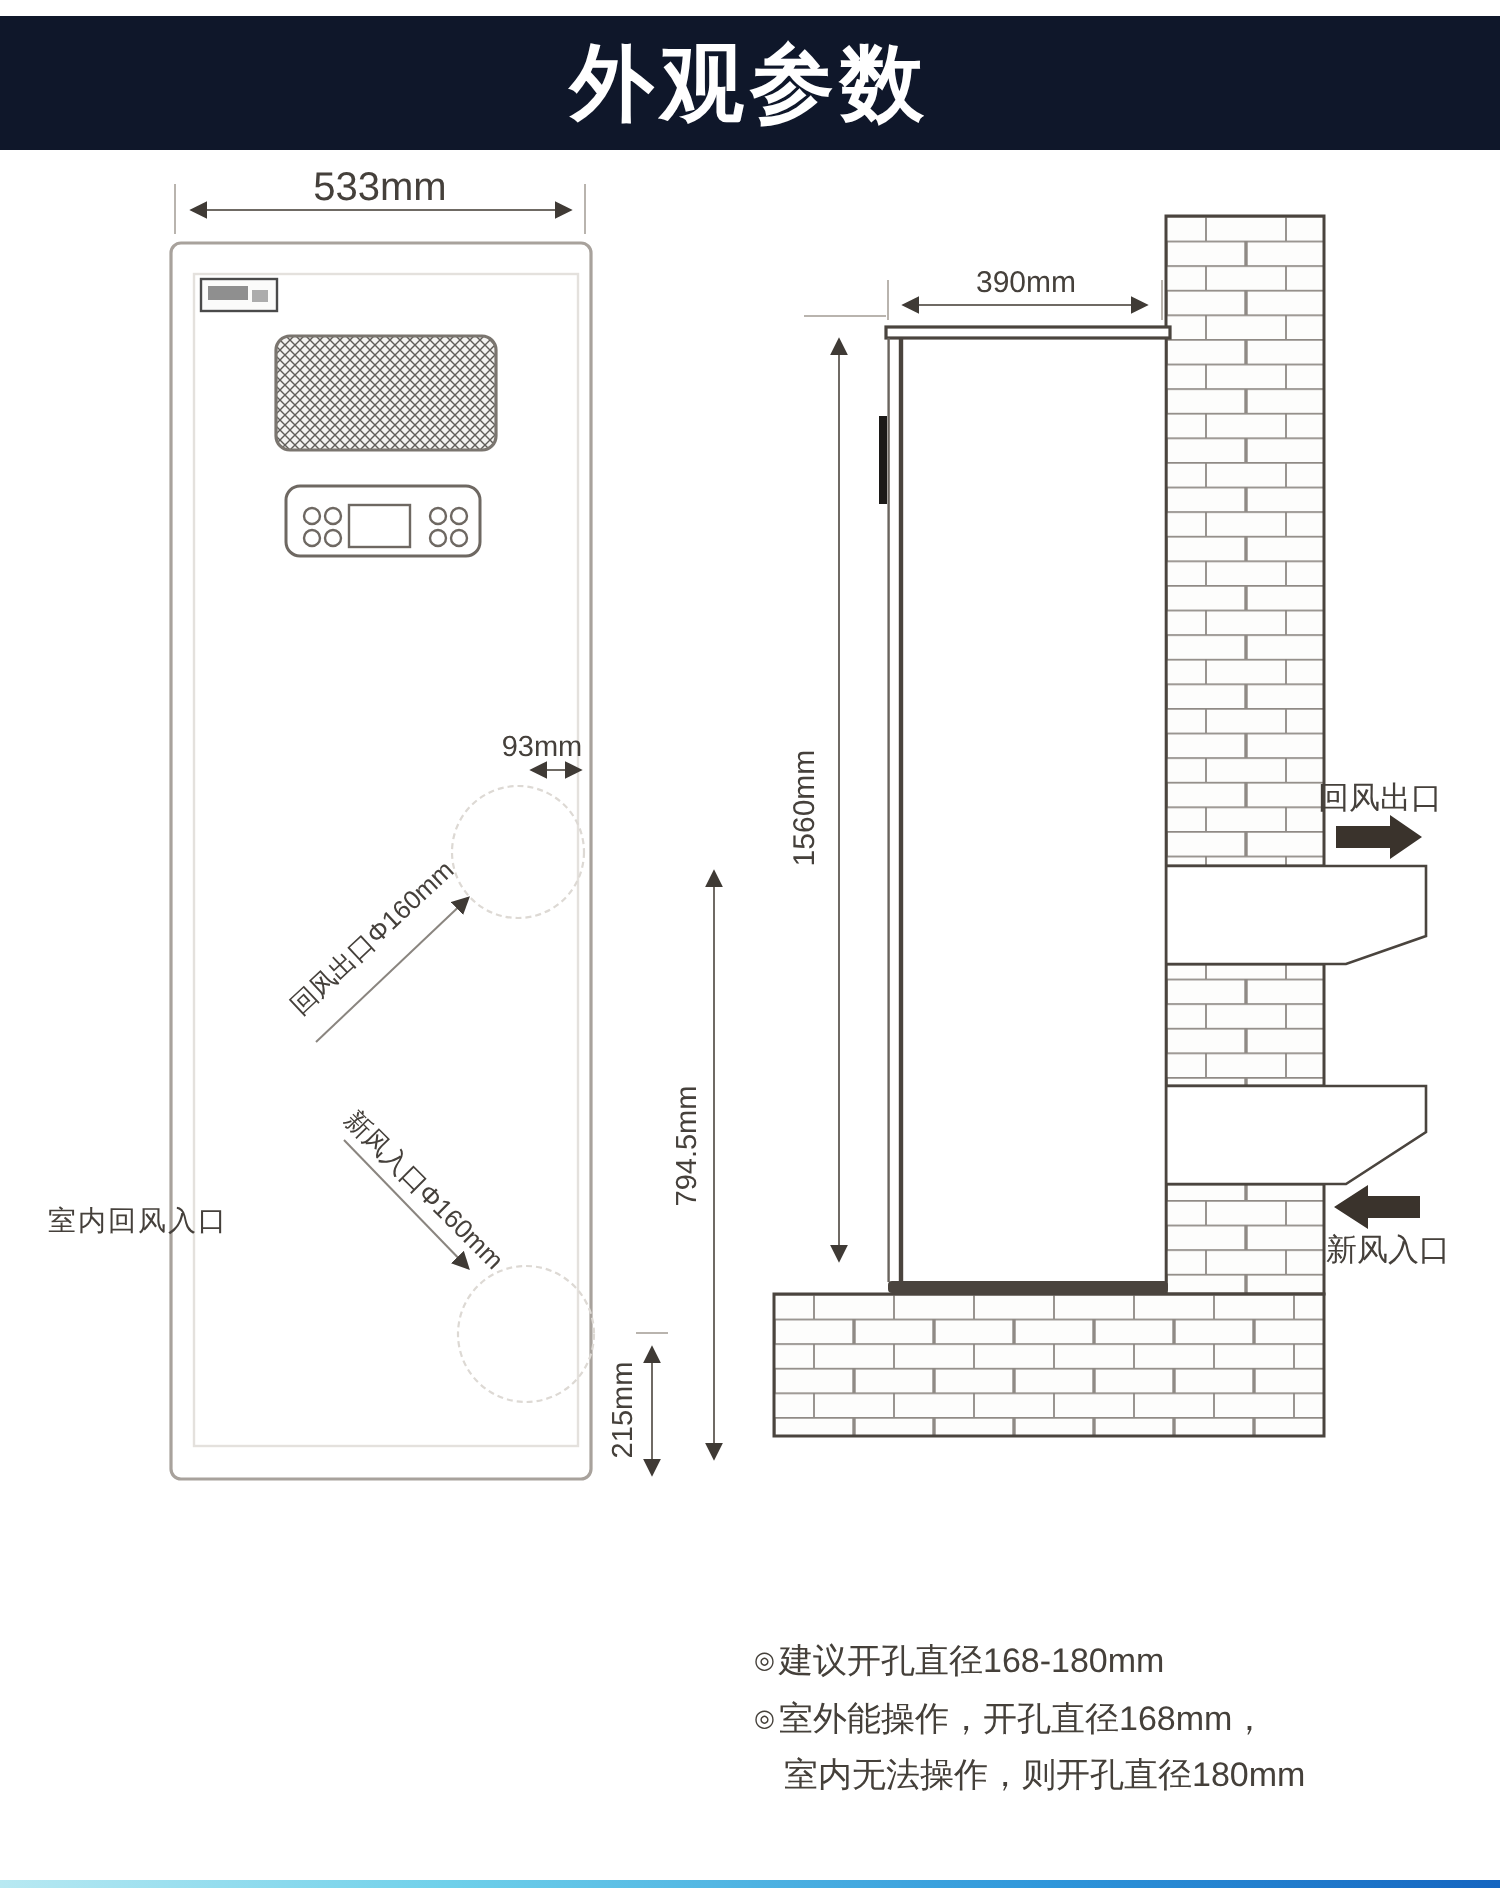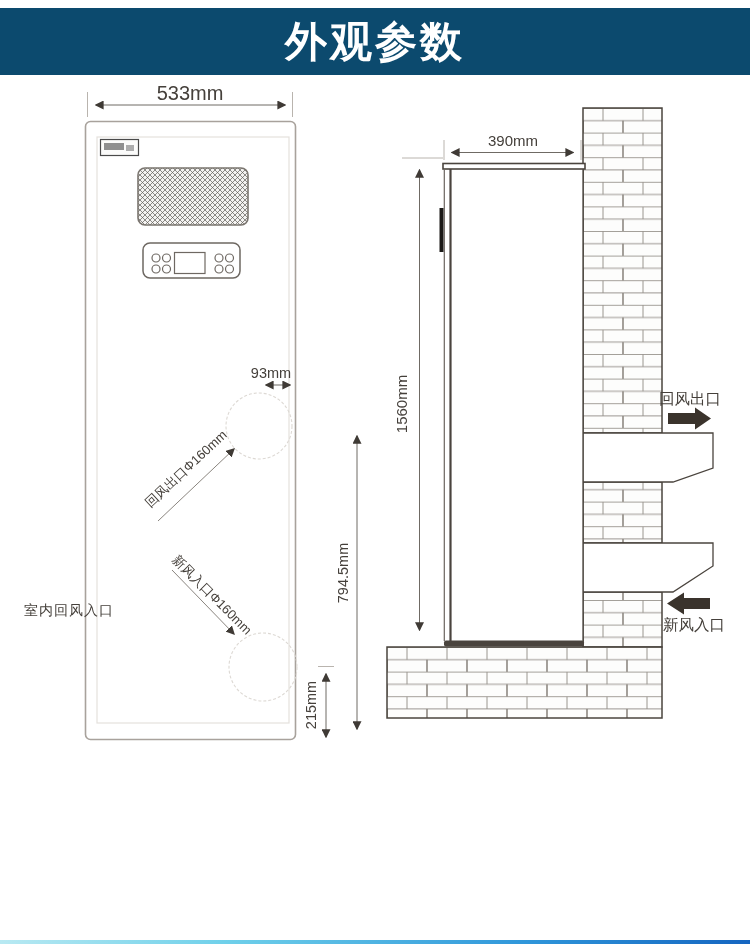--- a/index.html
+++ b/index.html
@@ -1,18 +1,18 @@
 <!DOCTYPE html>
 <html><head>
 <meta charset="utf-8">
 <style>
   html,body{margin:0;padding:0;background:#fff;}
   .page{position:relative;width:750px;height:945px;background:#ffffff;overflow:hidden;
         font-family:"Liberation Sans",sans-serif;}
-  .header{position:absolute;left:0;top:8px;width:750px;height:67px;background:#0c4a6e;
+  .header{position:absolute;left:0;top:8px;width:750px;height:67px;background:#0f172a;
           display:flex;align-items:center;justify-content:center;}
   .header h1{margin:0;color:#ffffff;font-size:42px;font-weight:700;letter-spacing:3px;
              font-family:"Liberation Sans",sans-serif;}
   .diagram{position:absolute;left:0;top:0;width:750px;height:945px;}
   svg text{font-family:"Liberation Sans",sans-serif;fill:#45403b;}
   .notes{position:absolute;left:377px;top:816px;width:330px;color:#45403a;
          font-size:17px;font-weight:500;line-height:28px;}
   .note-line{white-space:nowrap;}
   .note-line .bullet{font-size:12px;vertical-align:2px;margin-right:2px;color:#45403a;}
   .note-line.cont{padding-left:15px;}
@@ -131,15 +131,20 @@
 
       <polygon points="710,598 684,598 684,592.5 667,603.5 684,614.5 684,609 710,609" fill="#3a332c"></polygon>
       <text x="694" y="630" text-anchor="middle" font-size="15.5">新风入口</text>
     </g>
   </svg>
 
   <div class="header">
     <h1>外观参数</h1>
   </div>
 
+  <div class="notes">
+    <div class="note-line"><span class="bullet">◎</span><span>建议开孔直径168-180mm</span></div>
+    <div class="note-line"><span class="bullet">◎</span><span>室外能操作，开孔直径168mm，</span></div>
+    <div class="note-line cont"><span>室内无法操作，则开孔直径180mm</span></div>
+  </div>
 
   <div class="accent-bar"></div>
 </div>
 
 </body></html>

